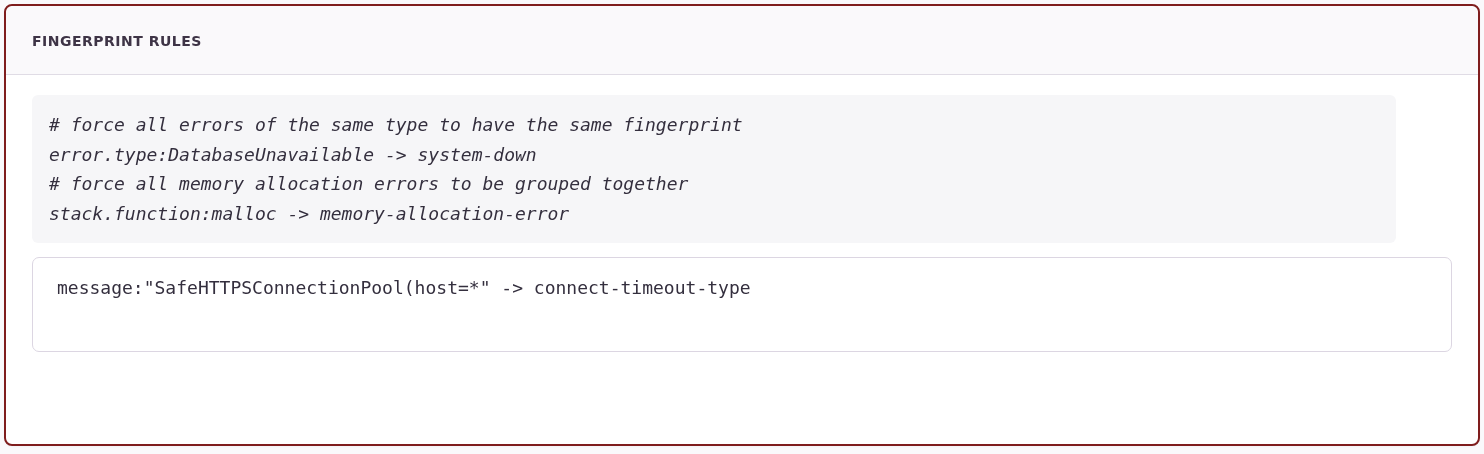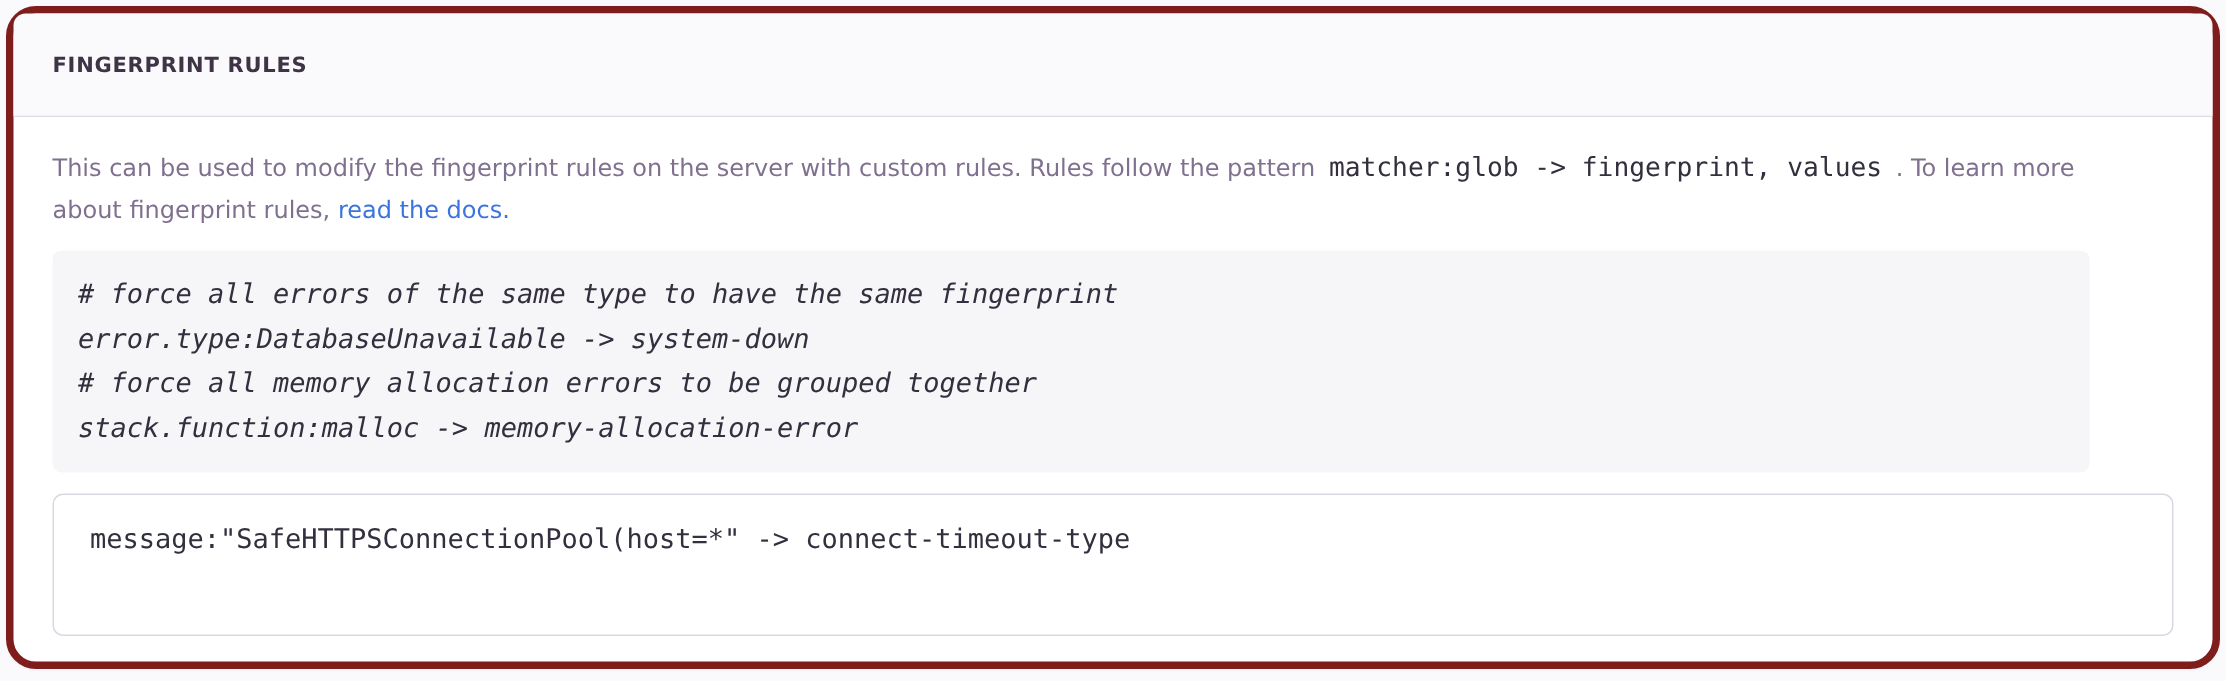--- a/index.html
+++ b/index.html
@@ -10,22 +10,22 @@
     font-family: "DejaVu Sans", "Liberation Sans", sans-serif;
     overflow: hidden;
   }
   .panel {
     position: absolute;
     left: 4px;
     top: 4px;
     width: 1476px;
     height: 442px;
     background: #FFFFFF;
-    border: 5px solid #7f1d1d;
-    border-radius: 20px;
+    border: 2px solid #7f1d1d;
+    border-radius: 8px;
     box-shadow: 0 1px 2px rgba(43,34,51,0.03);
   }
   .panel-header {
     height: 69px;
     padding: 27px 26px 0 26px;
     background: #FAF9FB;
     border-bottom: 1px solid #E0DCE5;
     border-radius: 8px 8px 0 0;
     font-size: 14px;
     font-weight: 700;
@@ -84,25 +84,19 @@
   }
 </style>
 </head>
 <body>
 
 <div class="panel">
   <div class="panel-header">
     <span>FINGERPRINT RULES</span>
   </div>
   <div class="panel-body">
-    <p class="description">
-      <span>This can be used to modify the fingerprint rules on the server with custom rules. Rules follow the pattern</span>
-      <code class="inline-code">matcher:glob -&gt; fingerprint, values</code>
-      <span>. To learn more about fingerprint rules,</span>
-      <a class="docs-link">read the docs.</a>
-    </p>
     <pre class="example-pre"># force all errors of the same type to have the same fingerprint
 error.type:DatabaseUnavailable -&gt; system-down
 # force all memory allocation errors to be grouped together
 stack.function:malloc -&gt; memory-allocation-error</pre>
     <textarea class="rules-textarea" spellcheck="false" style="">message:"SafeHTTPSConnectionPool(host=*" -&gt; connect-timeout-type</textarea>
   </div>
 </div>
 
 </body></html>

